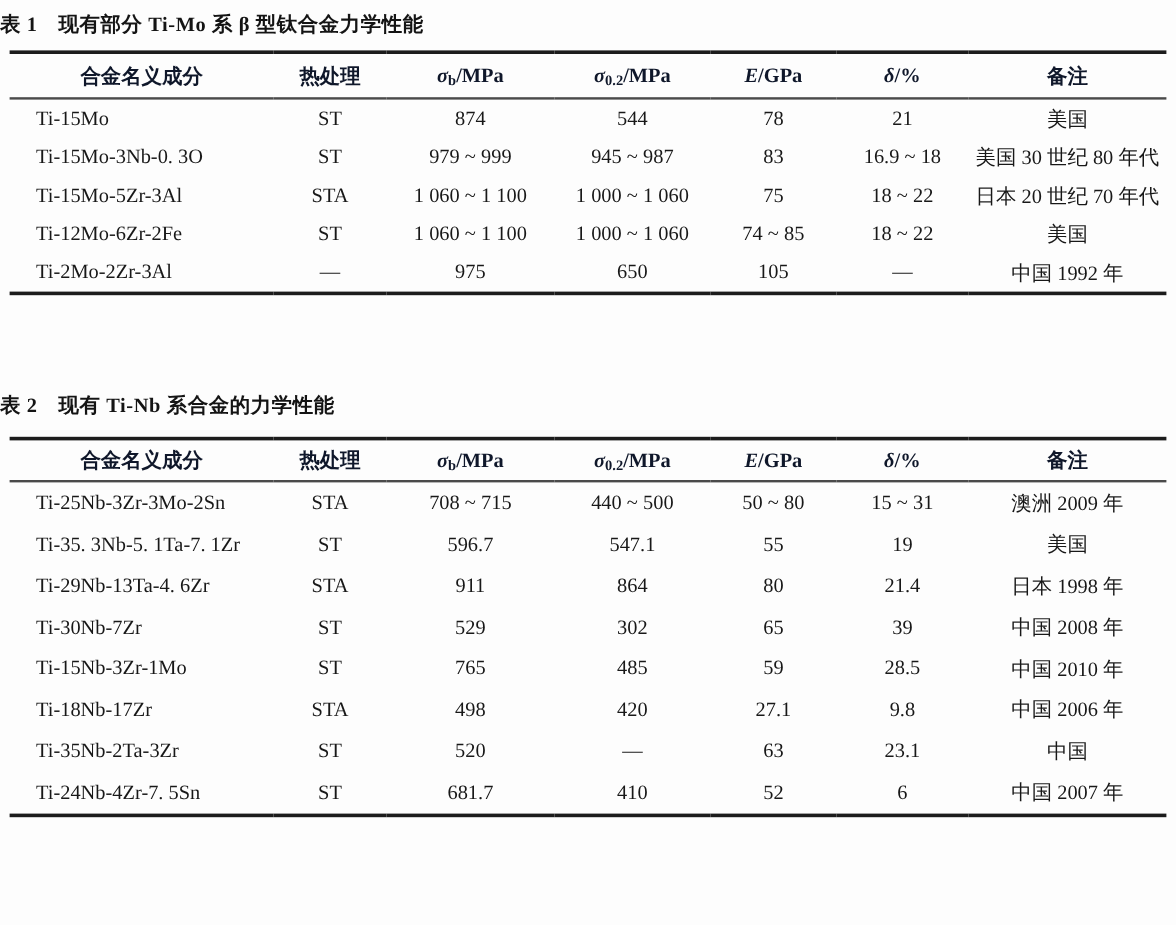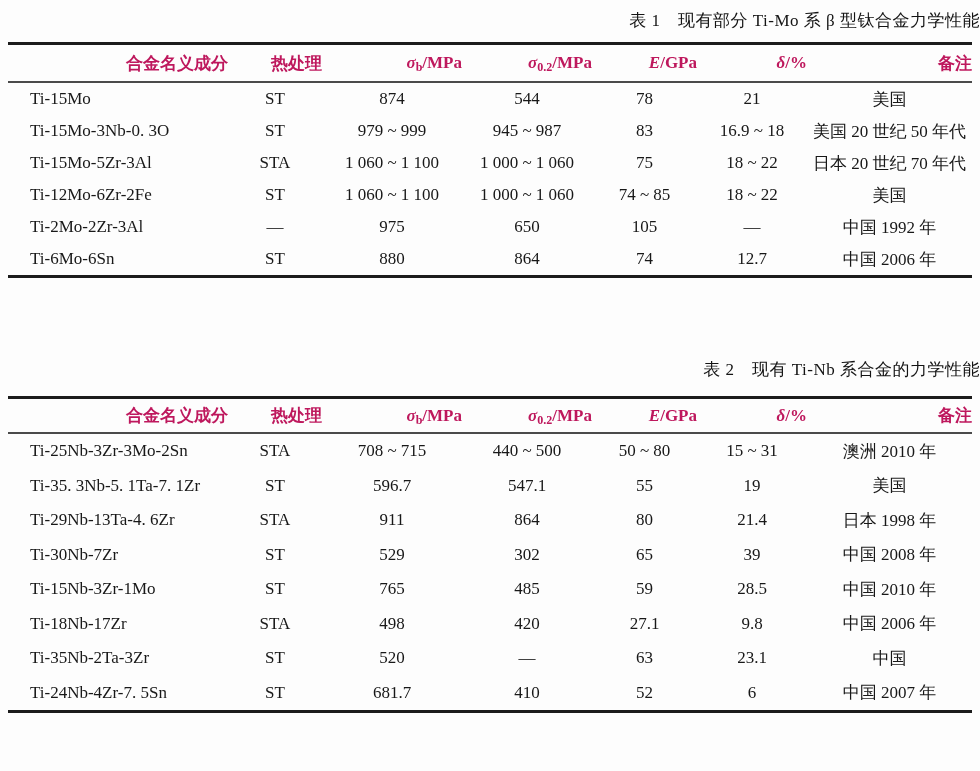--- a/index.html
+++ b/index.html
@@ -14,45 +14,45 @@
     font-family: "Liberation Serif", "DejaVu Serif", serif;
     color: #161616;
   }
   .page {
     position: relative;
     width: 980px;
     height: 771px;
     background: #fdfdfd;
   }
   .table-title {
-    text-align: right;
-    font-weight: normal;
+    text-align: left;
+    font-weight: bold;
     font-size: 17px;
     letter-spacing: 0.5px;
     color: #141414;
   }
   .title-1 { padding: 9px 0 10px 0; }
   .title-2 { padding: 36px 0 15px 0; margin-top: 44px; }
   table.props {
     width: 964px;
     margin: 0 8px;
     border-collapse: collapse;
     table-layout: fixed;
     border-top: 3px solid #1c1c1c;
     border-bottom: 3px solid #1c1c1c;
     font-size: 17px;
   }
   table.props thead tr {
     border-bottom: 2px solid #4a4a4a;
   }
   table.props th {
     font-weight: bold;
-    text-align: right;
+    text-align: center;
     vertical-align: middle;
-    color: #be185d;
+    color: #0f172a;
     padding: 0;
     white-space: nowrap;
     overflow: hidden;
   }
   table.props td {
     text-align: center;
     vertical-align: middle;
     padding: 0;
     white-space: nowrap;
     overflow: hidden;
@@ -124,21 +124,21 @@
             <td class="col-5">21</td>
             <td class="col-6">美国</td>
           </tr>
           <tr>
             <td class="col-0">Ti-15Mo-3Nb-0. 3O</td>
             <td class="col-1">ST</td>
             <td class="col-2">979 ~ 999</td>
             <td class="col-3">945 ~ 987</td>
             <td class="col-4">83</td>
             <td class="col-5">16.9 ~ 18</td>
-            <td class="col-6">美国 20 世纪 50 年代</td>
+            <td class="col-6">美国 30 世纪 80 年代</td>
           </tr>
           <tr>
             <td class="col-0">Ti-15Mo-5Zr-3Al</td>
             <td class="col-1">STA</td>
             <td class="col-2">1 060 ~ 1 100</td>
             <td class="col-3">1 000 ~ 1 060</td>
             <td class="col-4">75</td>
             <td class="col-5">18 ~ 22</td>
             <td class="col-6">日本 20 世纪 70 年代</td>
           </tr>
@@ -152,29 +152,20 @@
             <td class="col-6">美国</td>
           </tr>
           <tr>
             <td class="col-0">Ti-2Mo-2Zr-3Al</td>
             <td class="col-1">—</td>
             <td class="col-2">975</td>
             <td class="col-3">650</td>
             <td class="col-4">105</td>
             <td class="col-5">—</td>
             <td class="col-6">中国 1992 年</td>
-          </tr>
-          <tr>
-            <td class="col-0">Ti-6Mo-6Sn</td>
-            <td class="col-1">ST</td>
-            <td class="col-2">880</td>
-            <td class="col-3">864</td>
-            <td class="col-4">74</td>
-            <td class="col-5">12.7</td>
-            <td class="col-6">中国 2006 年</td>
           </tr>
         </tbody>
     </table>
   </section>
 
   <section>
     <div class="table-title title-2">表 2　现有 Ti-Nb 系合金的力学性能</div>
     <table id="table-2" class="props">
       <colgroup>
         <col class="c0">
@@ -197,21 +188,21 @@
           </tr>
         </thead>
       <tbody>
           <tr>
             <td class="col-0">Ti-25Nb-3Zr-3Mo-2Sn</td>
             <td class="col-1">STA</td>
             <td class="col-2">708 ~ 715</td>
             <td class="col-3">440 ~ 500</td>
             <td class="col-4">50 ~ 80</td>
             <td class="col-5">15 ~ 31</td>
-            <td class="col-6">澳洲 2010 年</td>
+            <td class="col-6">澳洲 2009 年</td>
           </tr>
           <tr>
             <td class="col-0">Ti-35. 3Nb-5. 1Ta-7. 1Zr</td>
             <td class="col-1">ST</td>
             <td class="col-2">596.7</td>
             <td class="col-3">547.1</td>
             <td class="col-4">55</td>
             <td class="col-5">19</td>
             <td class="col-6">美国</td>
           </tr>

